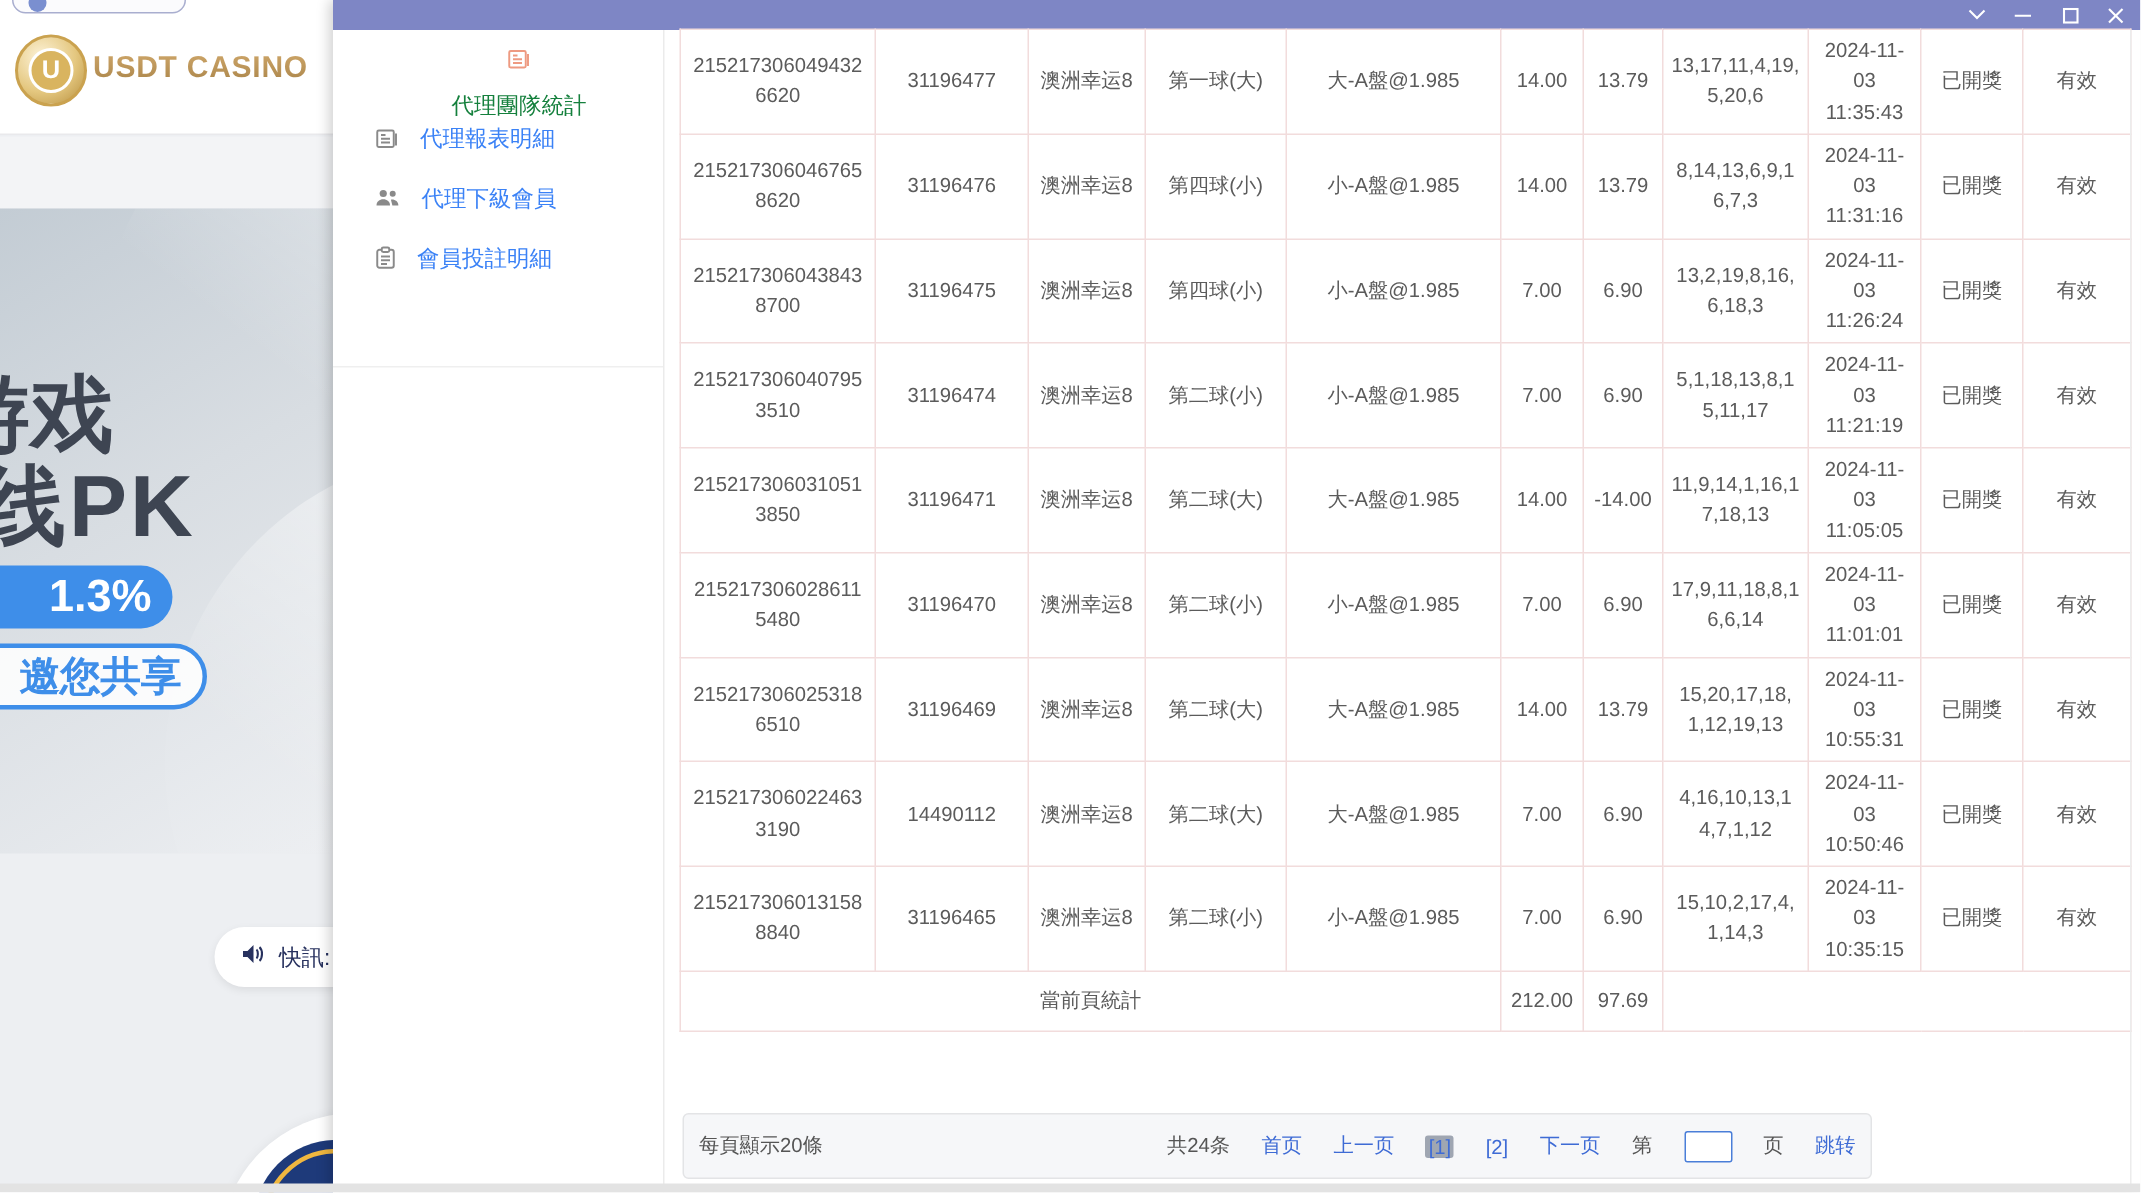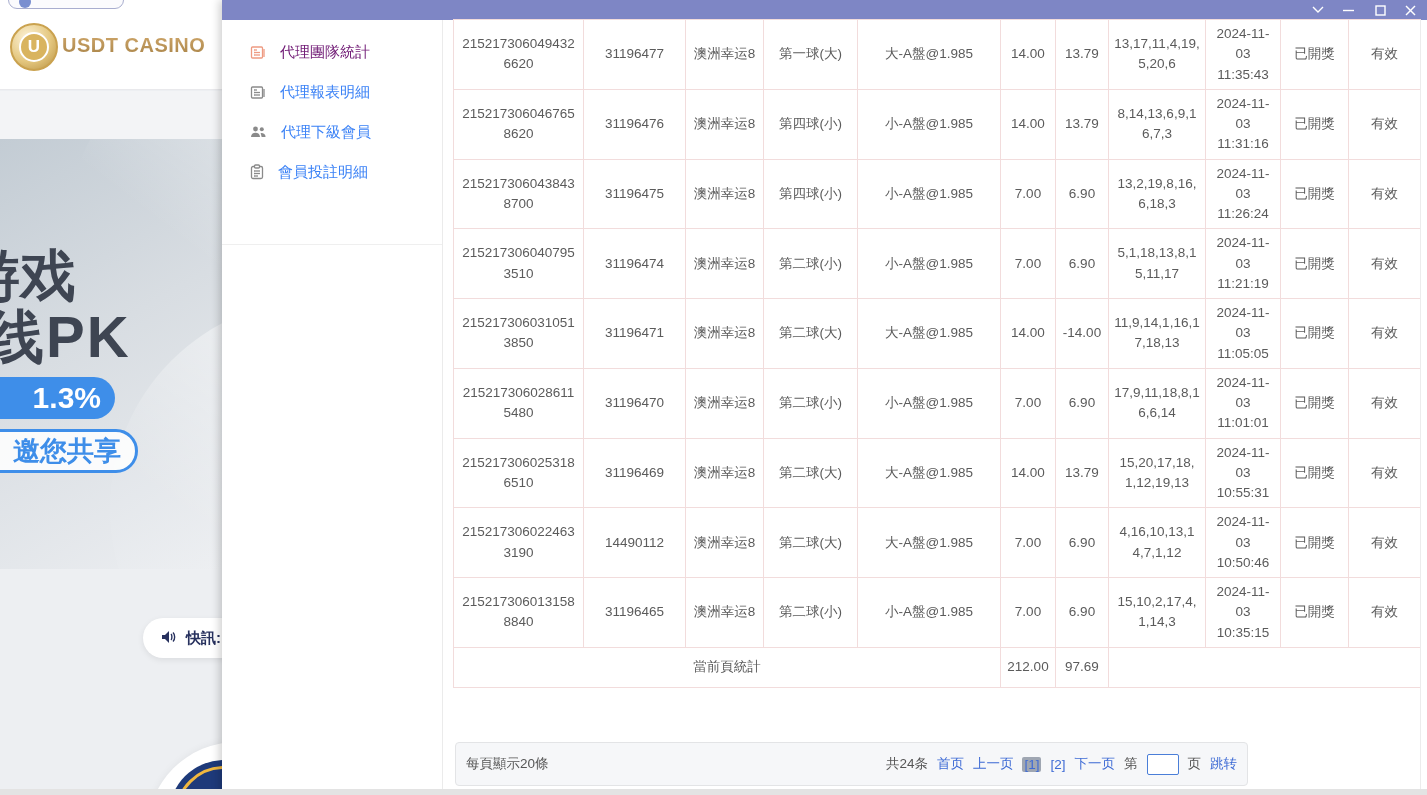--- a/index.html
+++ b/index.html
@@ -27,21 +27,21 @@
         background:linear-gradient(220deg,rgba(255,255,255,.9),rgba(255,255,255,.05) 65%);}
   .ban-line1{position:absolute;left:-36px;top:100px;font-size:56px;font-weight:800;color:#3e4552;white-space:nowrap;}
   .ban-line2{position:absolute;left:-14px;top:160px;font-size:58px;font-weight:800;color:#3e4552;letter-spacing:2px;white-space:nowrap;}
   .ban-badge{position:absolute;left:-48px;top:238px;width:163px;height:42px;border-radius:21px;background:#3e8ee9;
         color:#fff;font-size:30px;font-weight:800;display:flex;align-items:center;justify-content:flex-end;padding-right:14px;}
   .ban-cta{position:absolute;left:-62px;top:290px;width:200px;height:44px;border-radius:22px;border:3px solid #3e8ee9;background:rgba(255,255,255,.85);
         color:#3e8ee9;font-size:27px;font-weight:800;display:flex;align-items:center;justify-content:flex-end;padding-right:14px;white-space:nowrap;}
   .ticker{position:absolute;left:143px;top:618px;width:120px;height:40px;border-radius:20px;background:#ffffff;
         box-shadow:0 2px 6px rgba(0,0,0,.08);display:flex;align-items:center;padding-left:18px;gap:9px;}
   .ticker .spk{color:#27315e;font-size:15px;}
-  .ticker .txt{color:#27315e;font-size:15px;font-weight:700;white-space:nowrap;}
+  .ticker .txt{color:#27315e;font-size:15px;font-weight:400;white-space:nowrap;}
   .bubble{position:absolute;left:147px;top:742px;width:180px;height:180px;border-radius:50%;background:#ffffff;box-shadow:0 0 8px rgba(0,0,0,.06);}
   .team-logo{position:absolute;left:169px;top:760px;width:110px;height:110px;border-radius:50%;background:#1e3a7a;}
   .team-logo .ring{position:absolute;inset:6px;border-radius:50%;border:3px solid #f0b73f;}
   .team-logo svg{position:absolute;left:18px;top:30px;}
 
   
   .modal{position:absolute;left:222px;top:0;width:1205px;height:795px;background:#ffffff;box-shadow:-3px 0 8px rgba(0,0,0,.18);}
   .titlebar{position:absolute;left:0;top:0;width:100%;height:20px;background:#7e86c5;}
   .winbtn{position:absolute;top:2px;width:18px;height:16px;display:flex;align-items:center;justify-content:center;color:#fff;cursor:pointer;}
   .winbtn svg{display:block;}
@@ -49,21 +49,21 @@
   .wb-min{right:70px;}
   .wb-max{right:38px;}
   .wb-close{right:8px;}
   .right-rail{position:absolute;right:6px;top:20px;width:1px;height:775px;background:#ececec;}
 
   
   .menu{position:absolute;left:0;top:20px;width:221px;height:775px;background:#fff;border-right:1px solid #ebebeb;}
   .menu-list{padding-top:12px;border-bottom:1px solid #efefef;height:225px;}
   .menu-item{height:40px;display:flex;align-items:center;padding-left:28px;gap:14px;color:#3b82f6;font-size:15px;cursor:pointer;}
   .menu-item .mi-icon{color:#8a8a8a;display:flex;}
-  .menu-item.active{color:#701a75;}
+  .menu-item.active{color:#15803d;flex-direction:column;}
   .menu-item.active .mi-icon{color:#ee9a81;}
 
   
   table.bets{position:absolute;left:231px;top:19px;border-collapse:collapse;table-layout:fixed;width:952px;font-size:13.5px;color:#5b5b5b;}
   table.bets td{border:1px solid #f2dcdc;text-align:center;vertical-align:middle;padding:4px 5px;line-height:1.5;background:#fff;}
   td.c-order{width:130px;word-break:break-all;}
   td.c-member{width:102px;}
   td.c-game{width:78px;}
   td.c-pos{width:94px;}
   td.c-play{width:143px;}
@@ -73,21 +73,21 @@
   td.c-time{width:75px;}
   td.c-status{width:68px;}
   td.c-valid{width:72px;}
   tr.data-row{height:57px;}
   tr.sum-row{height:40px;}
 
   
   .pagebar{position:absolute;left:233px;top:742px;width:793px;height:44px;background:#f6f7f9;border:1px solid #e3e4e6;border-radius:4px;
         display:flex;align-items:center;justify-content:space-between;padding:0 10px;font-size:13.5px;color:#555;}
   .pagebar .left{color:#555;}
-  .pager{display:flex;align-items:center;gap:9px;}
+  .pager{display:flex;align-items:center;gap:21px;}
   .pager a{color:#3e6bd5;text-decoration:none;cursor:pointer;}
   .pager .cur{background:#9fa6b2;color:#3e6bd5;padding:0 2px;border-radius:2px;}
   .pager .plain{color:#555;}
   .jump-input{width:32px;height:21px;border:1px solid #4a7ed8;border-radius:2px;background:#fff;outline:none;text-align:center;font-size:13px;}
 
   .bottom-strip{position:absolute;left:0;top:789px;width:1427px;height:6px;background:#e3e3e3;}
 </style>
 </head>
 <body>
 

